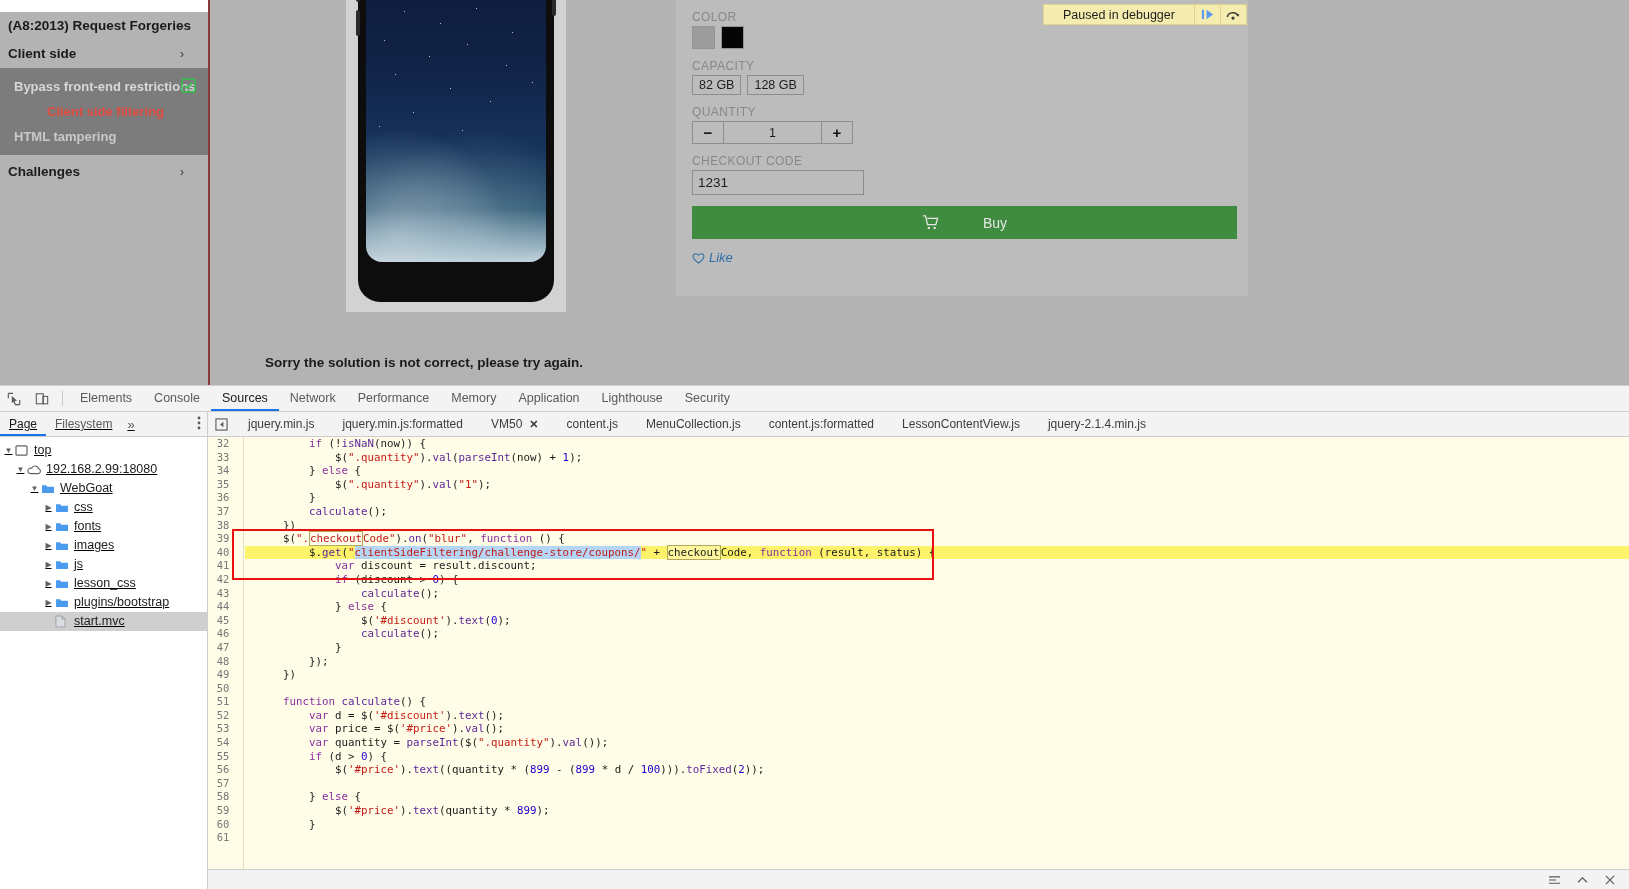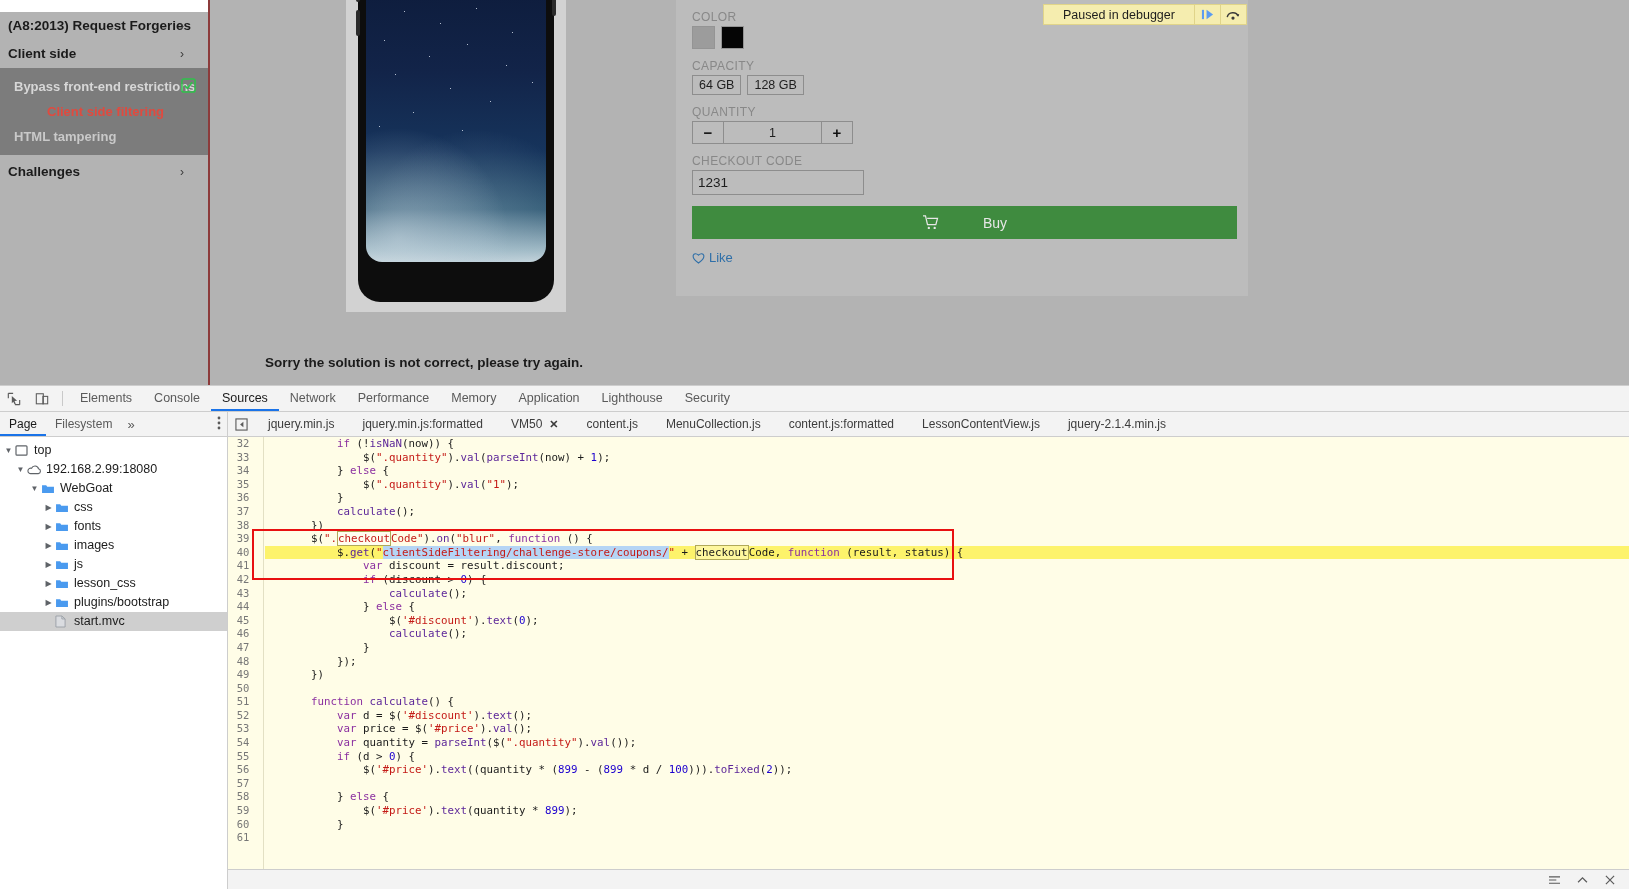--- a/index.html
+++ b/index.html
@@ -174,20 +174,21 @@
     display: flex; align-items: center; justify-content: center;
     gap: 44px;
     font-family: "Liberation Sans", sans-serif;
   }
   #like-row {
     margin-top: 11px;
     color: #2f6fa8;
     font-size: 13px;
     display: flex; align-items: center; gap: 4px;
     cursor: pointer;
+    font-style: italic;
   }
 
   
   #paused-pill {
     position: absolute; left: 833px; top: 4px;
     height: 21px;
     background: #f5edaf;
     border: 1px solid #e0d48a;
     display: flex; align-items: center;
     font-size: 12.5px;
@@ -246,24 +247,25 @@
   }
 
   #dt-body {
     position: absolute; left: 0; top: 26px;
     width: 1629px; height: 478px;
     display: flex;
   }
 
   
   #navigator {
-    width: 228px;
+    width: 208px;
     background: #ffffff;
     border-right: 1px solid #cdcdcd;
     position: relative;
+    text-decoration: underline;
   }
   #nav-tabbar {
     height: 25px;
     border-bottom: 1px solid #cdcdcd;
     display: flex; align-items: center;
     background: #f3f3f3;
     position: relative;
   }
   .nav-tab {
     padding: 0 9px;
@@ -350,21 +352,21 @@
   #code-lines {
     position: absolute; left: 37px; top: 0;
     right: 0; height: 100%;
   }
   .cl {
     height: 13.6px; line-height: 13.6px;
     font-family: "DejaVu Sans Mono", monospace;
     font-size: 10.8px;
     color: #1b1b1b;
     white-space: pre;
-    padding-left: 20px;
+    padding-left: 12px;
   }
   .cl.hl { background: #fdf36b; }
   .kw  { color: #8b2fa0; }
   .str { color: #c41a16; }
   .num { color: #1c00cf; }
   .fn  { color: #5c2699; }
   .sel { background: #b5d5f5; }
   .boxed { border: 1px solid #b0a95a; padding: 0 0px; background: rgba(255,255,255,0.35); }
   #red-box {
     position: absolute;
@@ -463,21 +465,21 @@
 
         <div id="panel-body">
           <div class="field-label">COLOR</div>
           <div class="swatch-row">
             <div class="swatch" style="background:#9c9c9c;"></div>
             <div class="swatch" style="background:#050505;"></div>
           </div>
 
           <div class="field-label">CAPACITY</div>
           <div class="cap-row">
-            <button class="cap-btn">64 GB</button>
+            <button class="cap-btn">82 GB</button>
             <button class="cap-btn">128 GB</button>
           </div>
 
           <div class="field-label">QUANTITY</div>
           <div class="qty-row">
             <div class="qty-btn">−</div>
             <input class="qty-input" value="1" style="">
             <div class="qty-btn">+</div>
           </div>
 

